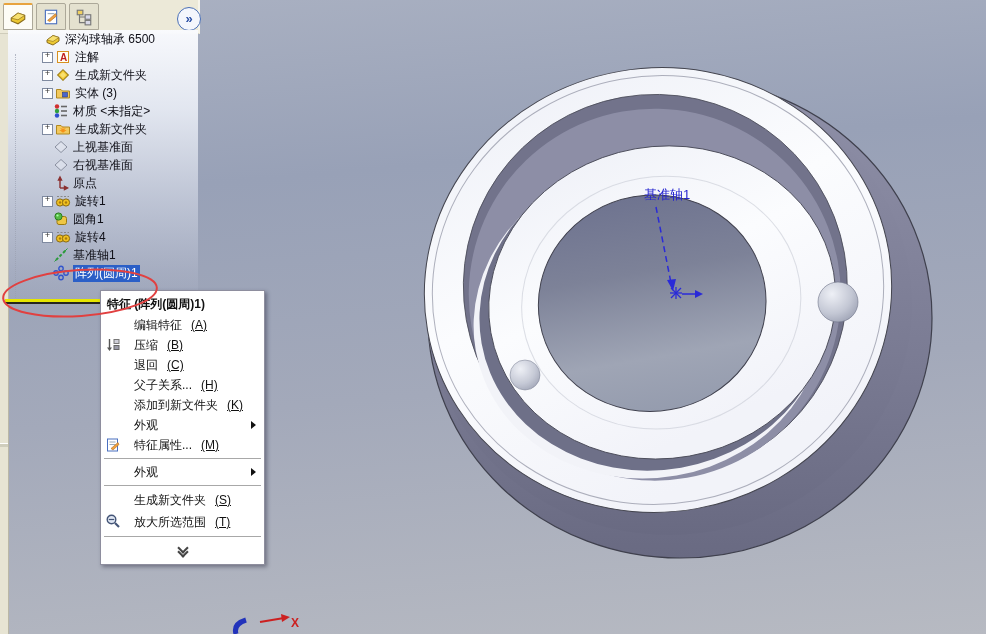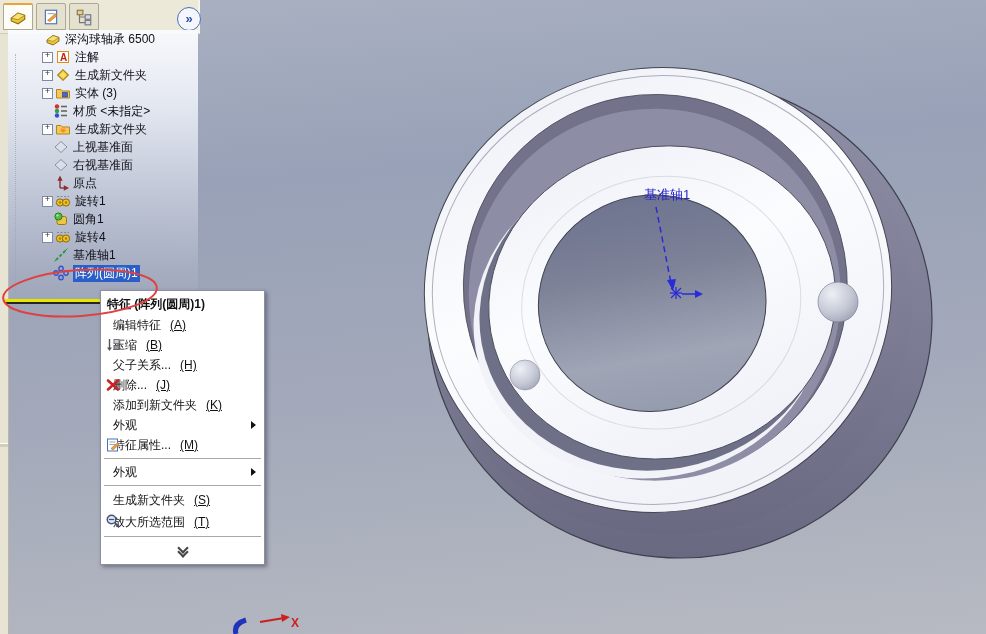--- a/index.html
+++ b/index.html
@@ -23,21 +23,21 @@
   .trow .exp{width:9px;height:9px;margin-left:2px;background:#fff;border:1px solid #7f8aa0;font-size:9px;line-height:7px;text-align:center;color:#333;font-family:"Liberation Mono","DejaVu Sans Mono",monospace;flex:0 0 auto;}
   .trow .noexp{width:11px;flex:0 0 auto;}
   .trow .tico{width:16px;height:16px;margin-left:2px;flex:0 0 auto;}
   .trow .tlabel{margin-left:4px;}
   .trow.root .tico{margin-left:5px;}
   .trow .tlabel.selected{background:#2b5fc7;color:#fff;padding:0 2px;}
   
   .rollback{position:absolute;left:5px;top:299px;width:192px;height:0;border-top:3px solid #e6e600;border-bottom:2px solid #26261e;z-index:11;}
   
   .menu{position:absolute;left:100px;top:290px;width:165px;background:#fff;border:1px solid #8e8e9e;box-shadow:2px 2px 4px rgba(40,40,60,.45);z-index:40;padding:2px 0;box-sizing:border-box;font-size:12px;color:#111;}
-  .mi{position:relative;height:20px;line-height:20px;padding-left:12px;white-space:nowrap;}
+  .mi{position:relative;height:20px;line-height:20px;padding-left:33px;white-space:nowrap;}
   .mi.tall{height:22px;line-height:22px;}
   .mi .mi-ico{position:absolute;left:4px;top:2px;width:16px;height:16px;}
   .mi .mi-short{margin-left:9px;text-decoration:underline;}
   .mi .mi-arrow{position:absolute;right:8px;top:6px;width:0;height:0;border-left:5px solid #111;border-top:4px solid transparent;border-bottom:4px solid transparent;}
   .mh{height:22px;line-height:22px;padding-left:6px;font-weight:bold;white-space:nowrap;}
   .msep{height:1px;background:#a8a8a8;margin:3px 3px;}
   .mfoot{height:22px;display:flex;flex-direction:column;align-items:center;justify-content:center;}
   .chev{width:6px;height:6px;border-right:2px solid #444;border-bottom:2px solid #444;transform:rotate(45deg);margin:-4px 0 0 0;}
   .chev:first-child{margin-top:-2px;}
   
@@ -316,30 +316,24 @@
     <div class="mi">
       <svg class="mi-ico" viewBox="0 0 16 16">
         <line x1="4.5" y1="2" x2="4.5" y2="11" stroke="#555" stroke-width="1.4"></line>
         <polygon points="4.5,14 2,10.5 7,10.5" fill="#555"></polygon>
         <rect x="9" y="2.5" width="5" height="4" fill="#cfcfd8" stroke="#777"></rect>
         <rect x="9" y="8.5" width="5" height="4" fill="#9a9aa8" stroke="#666"></rect>
       </svg>
       <span>压缩</span><span class="mi-short">(B)</span>
     </div>
     <div class="mi">
+      <span>退回</span><span class="mi-short">(C)</span>
+    </div>
+    <div class="mi">
       <span>父子关系...</span><span class="mi-short">(H)</span>
-    </div>
-    <div class="mi">
-      <svg class="mi-ico" viewBox="0 0 16 16">
-        <g stroke="#cc2222" stroke-width="2.6" stroke-linecap="round">
-            <line x1="3" y1="3.5" x2="13" y2="12.5"></line>
-            <line x1="13" y1="3.5" x2="3" y2="12.5"></line>
-          </g>
-      </svg>
-      <span>删除...</span><span class="mi-short">(J)</span>
     </div>
     <div class="mi">
       <span>添加到新文件夹</span><span class="mi-short">(K)</span>
     </div>
     <div class="mi">
       <span>外观</span>
       <span class="mi-arrow"></span>
     </div>
     <div class="mi">
       <svg class="mi-ico" viewBox="0 0 16 16">

